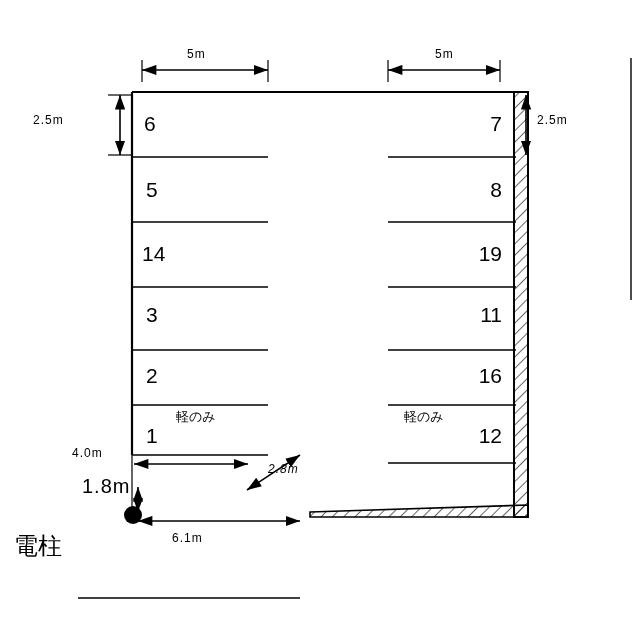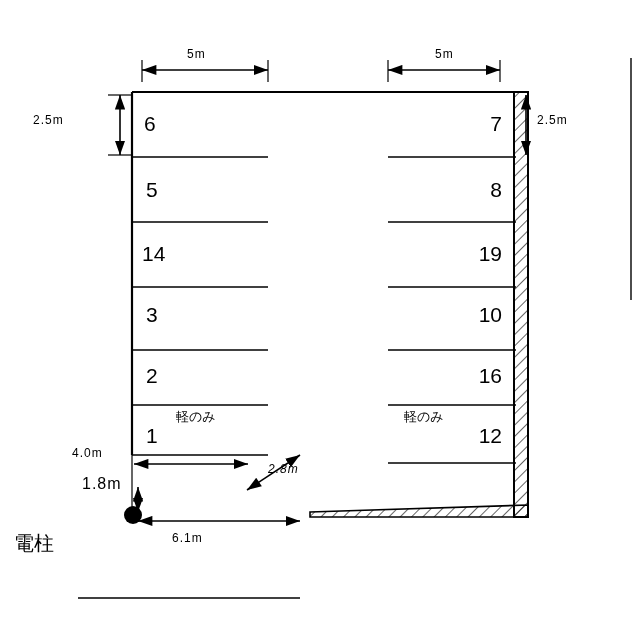--- a/index.html
+++ b/index.html
@@ -25,21 +25,21 @@
     letter-spacing:1px;
     color:#000;
     font-family:"Liberation Sans", sans-serif;
   }
   .jp{
     position:absolute;
     font-size:13px;
     color:#000;
     font-family:"DejaVu Sans", sans-serif;
   }
-  .jp.big{font-size:20px;}
+  .jp.big{font-size:24px;}
   svg{position:absolute;left:0;top:0;}
 </style>
 </head>
 <body>
 
 <div id="stage">
 
   <svg width="640" height="640">
     <defs>
       <pattern id="hatch" width="8" height="8" patternTransform="rotate(45)" patternUnits="userSpaceOnUse">
@@ -109,30 +109,30 @@
   <div class="slot left" style="left:144px;top:112px;">6</div>
   <div class="slot left" style="left:146px;top:178px;">5</div>
   <div class="slot left" style="left:142px;top:242px;">14</div>
   <div class="slot left" style="left:146px;top:303px;">3</div>
   <div class="slot left" style="left:146px;top:364px;">2</div>
   <div class="slot left" style="left:146px;top:424px;">1</div>
 
   <div class="slot right" style="left:440px;top:112px;width:62px;">7</div>
   <div class="slot right" style="left:440px;top:178px;width:62px;">8</div>
   <div class="slot right" style="left:440px;top:242px;width:62px;">19</div>
-  <div class="slot right" style="left:440px;top:303px;width:62px;">10</div>
+  <div class="slot right" style="left:440px;top:303px;width:62px;">11</div>
   <div class="slot right" style="left:440px;top:364px;width:62px;">16</div>
   <div class="slot right" style="left:440px;top:424px;width:62px;">12</div>
 
   <div class="jp" style="left:176px;top:408px;">軽のみ</div>
   <div class="jp" style="left:404px;top:408px;">軽のみ</div>
   <div class="jp big" style="left:14px;top:530px;">電柱</div>
 
   <div class="dim" style="left:187px;top:47px;">5m</div>
   <div class="dim" style="left:435px;top:47px;">5m</div>
   <div class="dim" style="left:33px;top:113px;">2.5m</div>
   <div class="dim" style="left:537px;top:113px;">2.5m</div>
   <div class="dim" style="left:72px;top:446px;">4.0m</div>
-  <div class="dim" style="left:82px;top:475px;font-size:16px;">1.8m</div>
+  <div class="dim" style="left:82px;top:475px;font-size:20px;">1.8m</div>
   <div class="dim" style="left:268px;top:462px;font-style:italic;">2.8m</div>
   <div class="dim" style="left:172px;top:531px;">6.1m</div>
 
 </div>
 
 </body></html>

